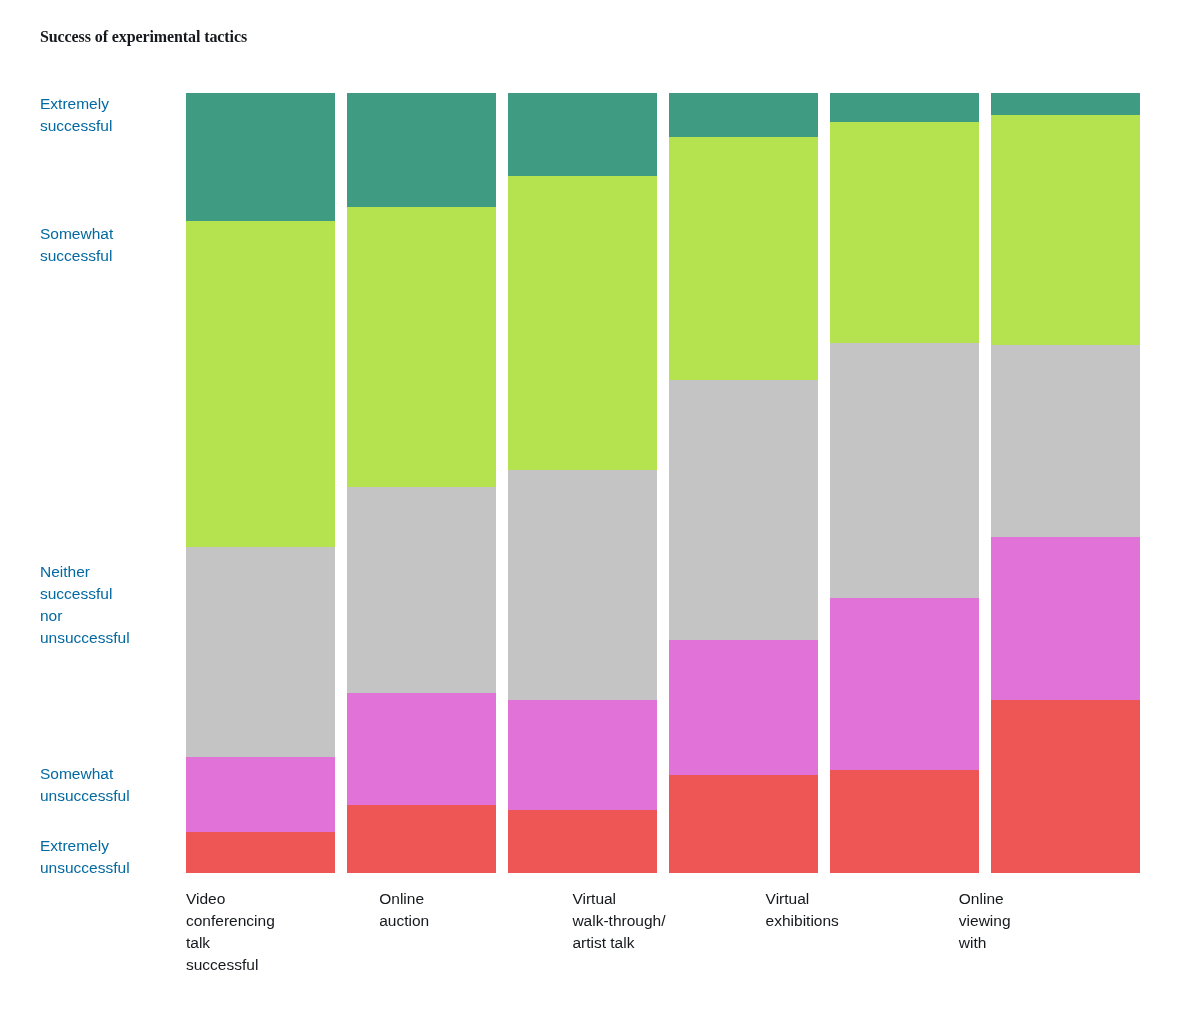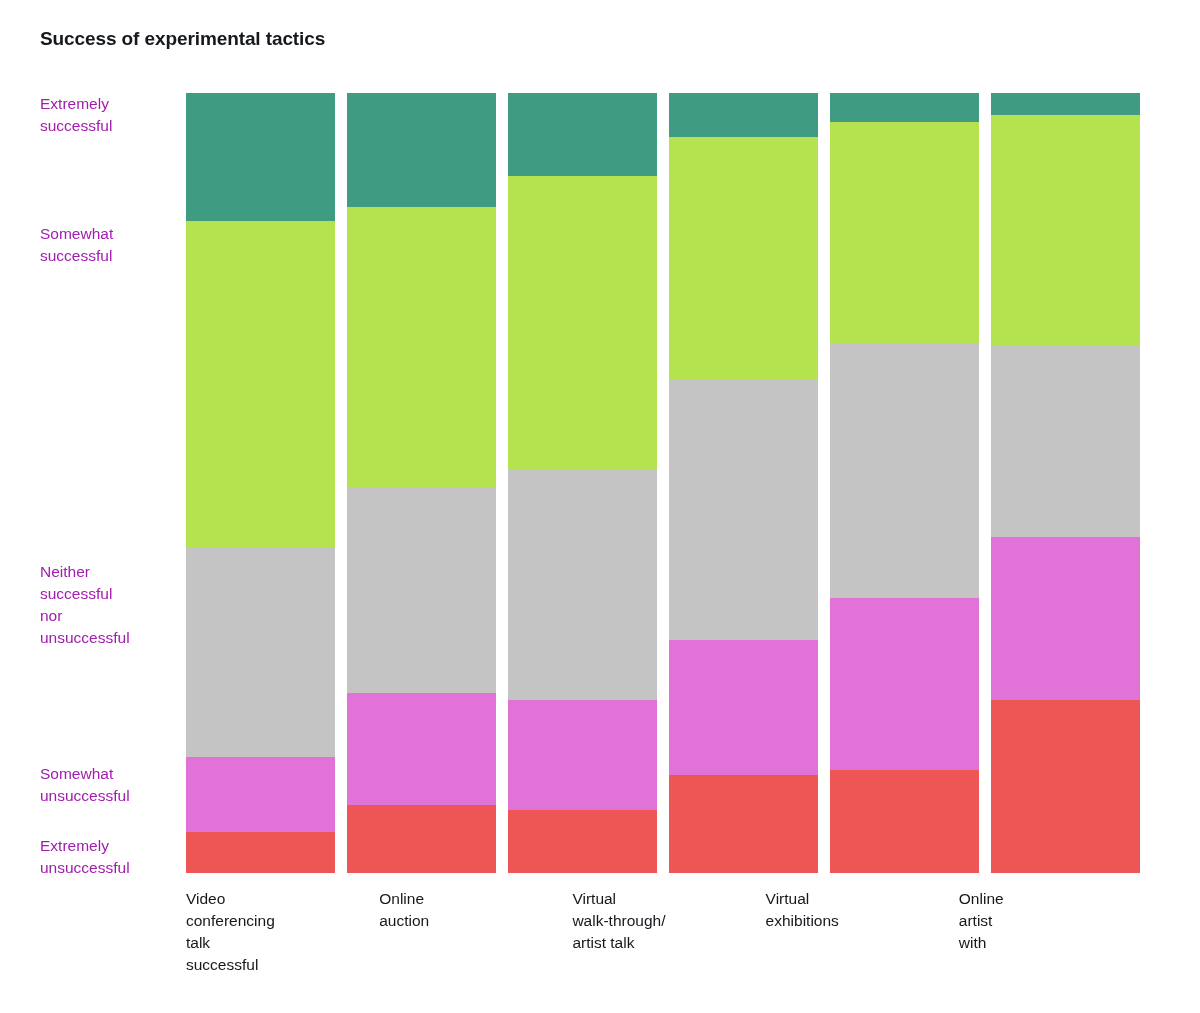--- a/index.html
+++ b/index.html
@@ -18,25 +18,26 @@
     width: 1200px;
     height: 1013px;
     background: #ffffff;
   }
 
   
   .chart-title {
     position: absolute;
     left: 40px;
     top: 28px;
-    font-size: 19px;
+    font-size: 16px;
     font-weight: 600;
     letter-spacing: -0.1px;
     color: #15181c;
     white-space: nowrap;
+    font-family: Liberation Serif, serif;
   }
 
   
   .plot-area {
     position: absolute;
     left: 186px;
     top: 93px;
     width: 966px;
     height: 780px;
   }
@@ -78,21 +79,21 @@
     width: 140px;
     height: 780px;
   }
 
   .y-label {
     position: absolute;
     left: 0;
     width: 140px;
     font-size: 15.5px;
     line-height: 22px;
-    color: #a21caf;
+    color: #0369a1;
     font-weight: 400;
   }
 
   .y-label.l0 { top: 0px; }
   .y-label.l1 { top: 130px; }
   .y-label.l2 { top: 468px; }
   .y-label.l3 { top: 670px; }
   .y-label.l4 { top: 742px; }
 
   
@@ -245,20 +246,20 @@
     <div class="x-label-slot">
       <div class="x-label">
         <div>Virtual</div>
         <div>exhibitions</div>
       </div>
     </div>
 
     <div class="x-label-slot">
       <div class="x-label">
         <div>Online</div>
-        <div>artist</div>
+        <div>viewing</div>
         <div>with</div>
       </div>
     </div>
 
   </div>
 
 </div>
 
 </body></html>

